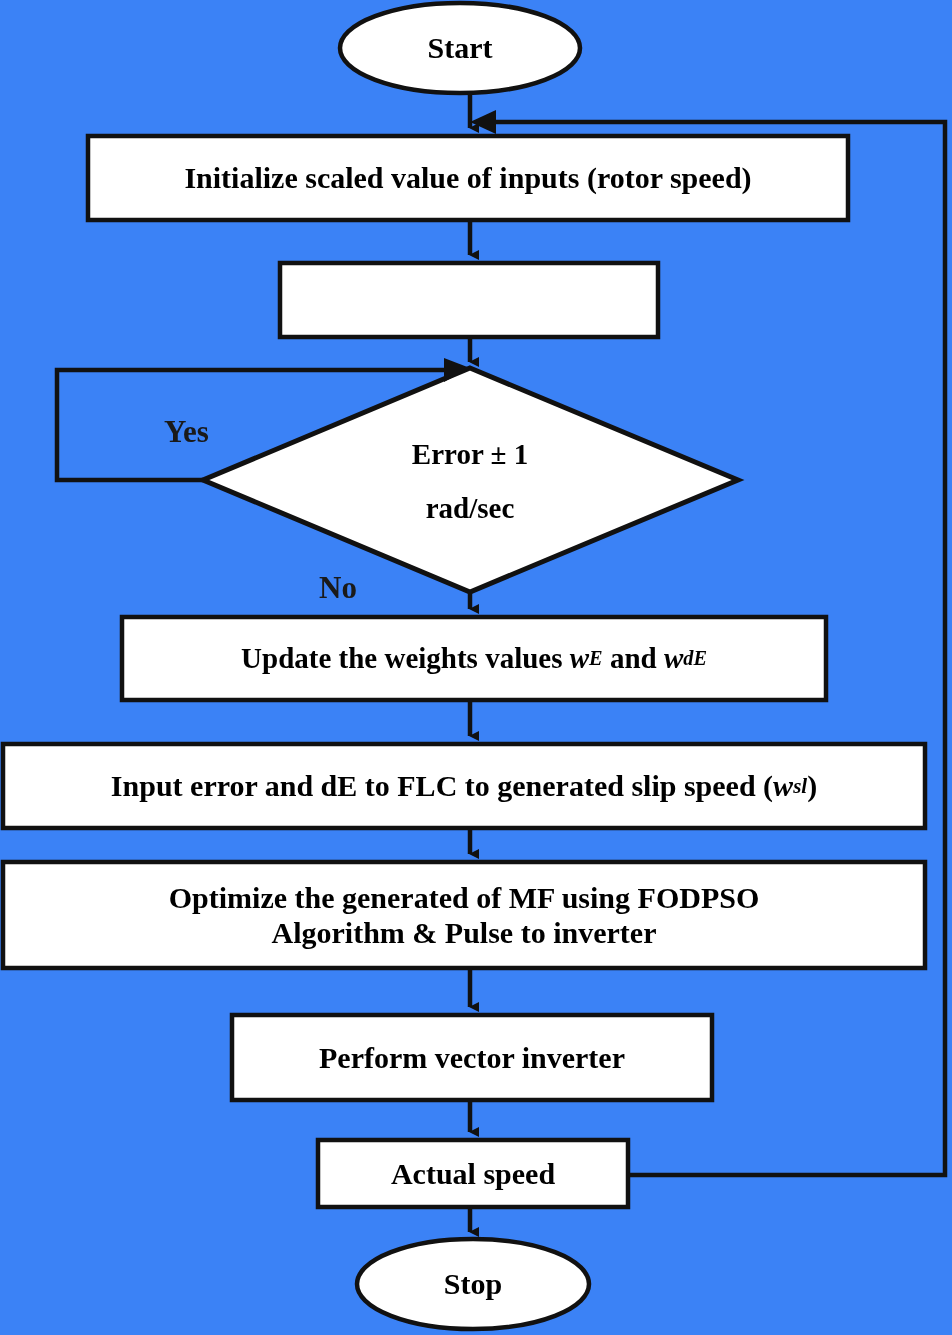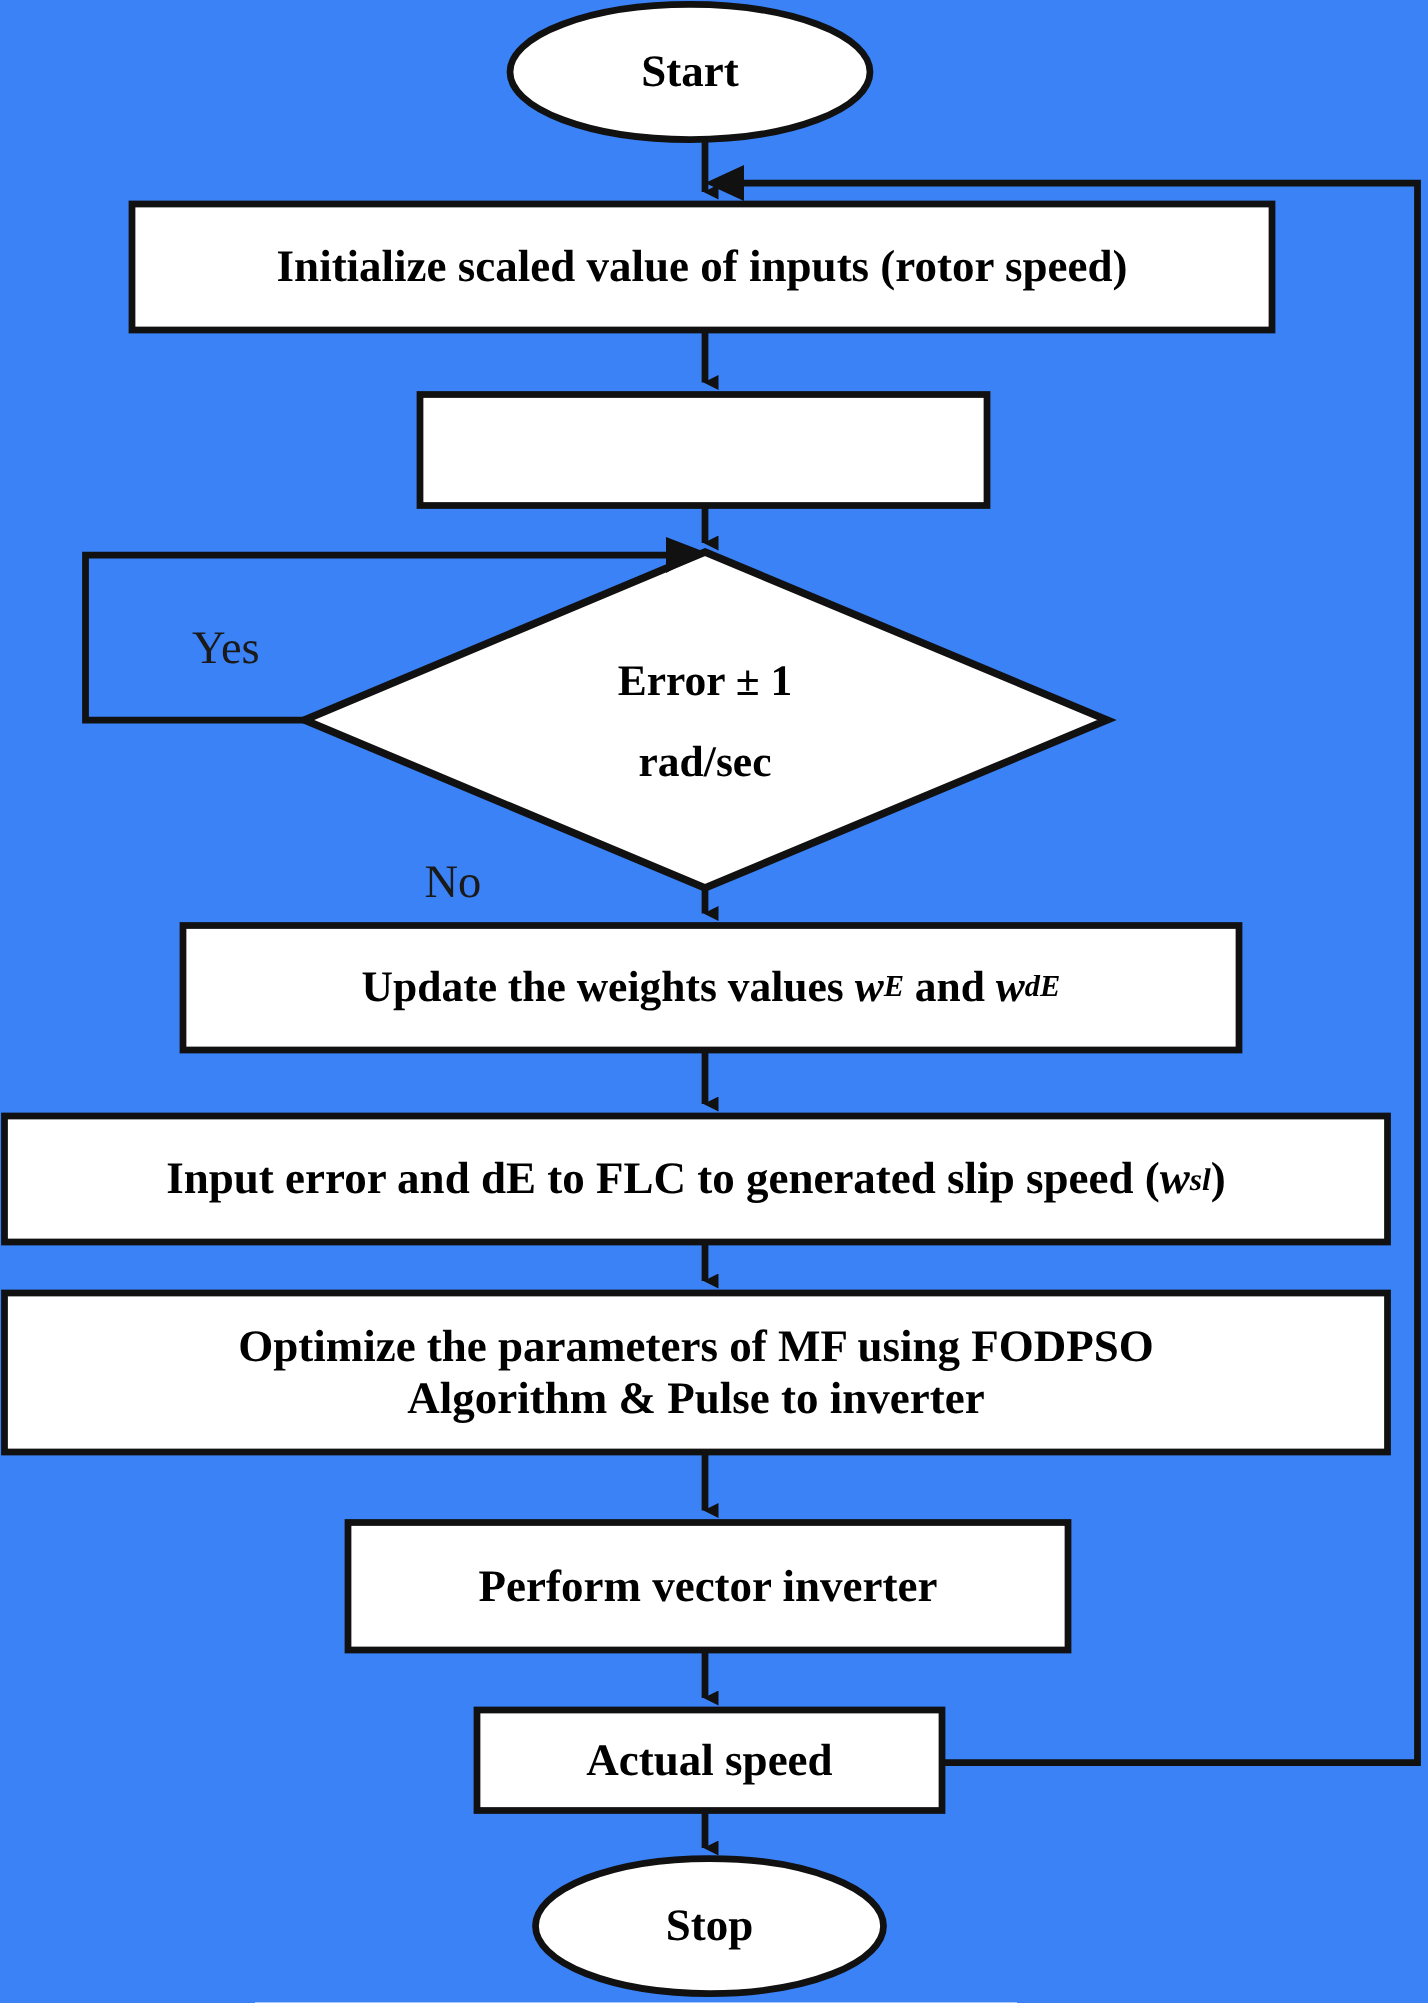--- a/index.html
+++ b/index.html
@@ -31,23 +31,24 @@
     font-family: "Liberation Serif", "DejaVu Serif", serif;
     font-weight: bold;
     color: #000000;
     line-height: 1.18;
     pointer-events: none;
     white-space: pre;
   }
   .edge-label {
     position: absolute;
     font-family: "Liberation Serif", "DejaVu Serif", serif;
-    font-weight: normal;
+    font-weight: bold;
     color: #1a1a1a;
     white-space: pre;
+    margin-left: 36px;
   }
   .italicvar {
     font-style: italic;
     font-weight: bold;
   }
   .sub {
     font-style: italic;
     font-weight: bold;
     font-size: 0.70em;
     vertical-align: -0.28em;
@@ -125,21 +126,21 @@
 
   <div class="node-text" style="left:122px; top:617px; width:704px; height:83px; font-size:29px;">
     <span>Update the weights values </span><span class="italicvar">w</span><span class="sub">E</span><span> and </span><span class="italicvar">w</span><span class="sub">dE</span>
   </div>
 
   <div class="node-text" style="left:3px; top:744px; width:922px; height:84px; font-size:30px;">
     <span>Input error and dE to FLC to generated slip speed (</span><span class="italicvar">w</span><span class="sub">sl</span><span>)</span>
   </div>
 
   <div class="node-text" style="left:3px; top:862px; width:922px; height:106px; font-size:30px; flex-direction:column;">
-    <span>Optimize the parameters of MF using FODPSO</span>
+    <span>Optimize the generated of MF using FODPSO</span>
     <span>Algorithm &amp; Pulse to inverter</span>
   </div>
 
   <div class="node-text" style="left:232px; top:1015px; width:480px; height:85px; font-size:30px;">Perform vector inverter</div>
 
   <div class="node-text" style="left:318px; top:1140px; width:310px; height:67px; font-size:30px;">Actual speed</div>
 
   <div class="node-text" style="left:357px; top:1239px; width:232px; height:90px; font-size:30px;">Stop</div>
 
   <div class="edge-label" style="left:128px; top:414px; font-size:31px;">Yes</div>

